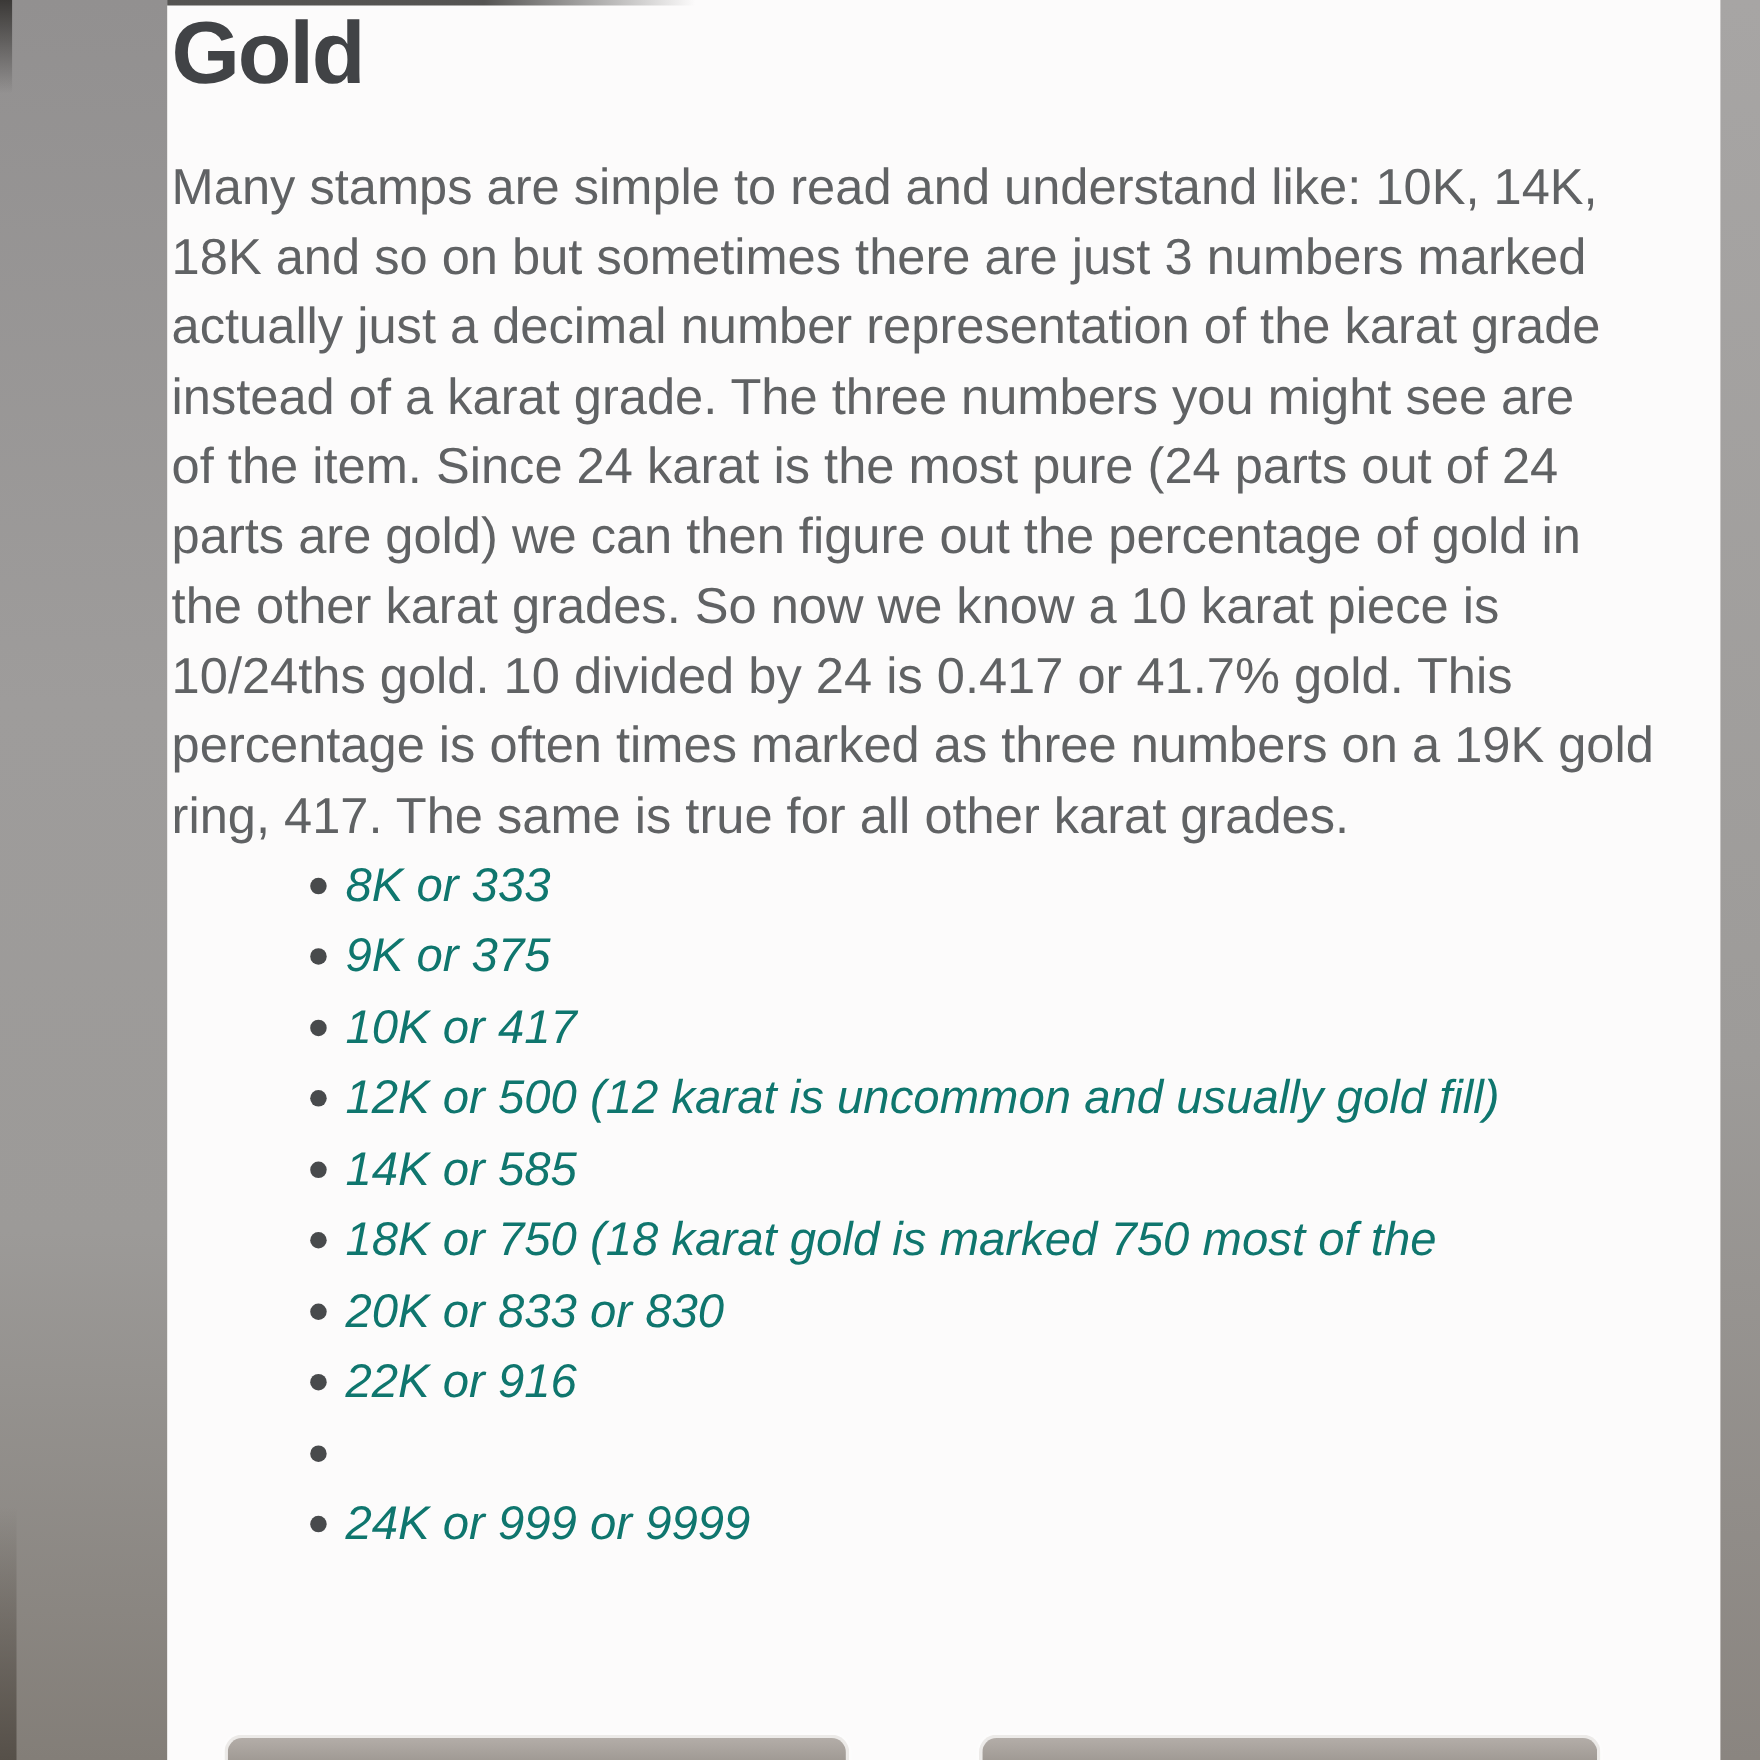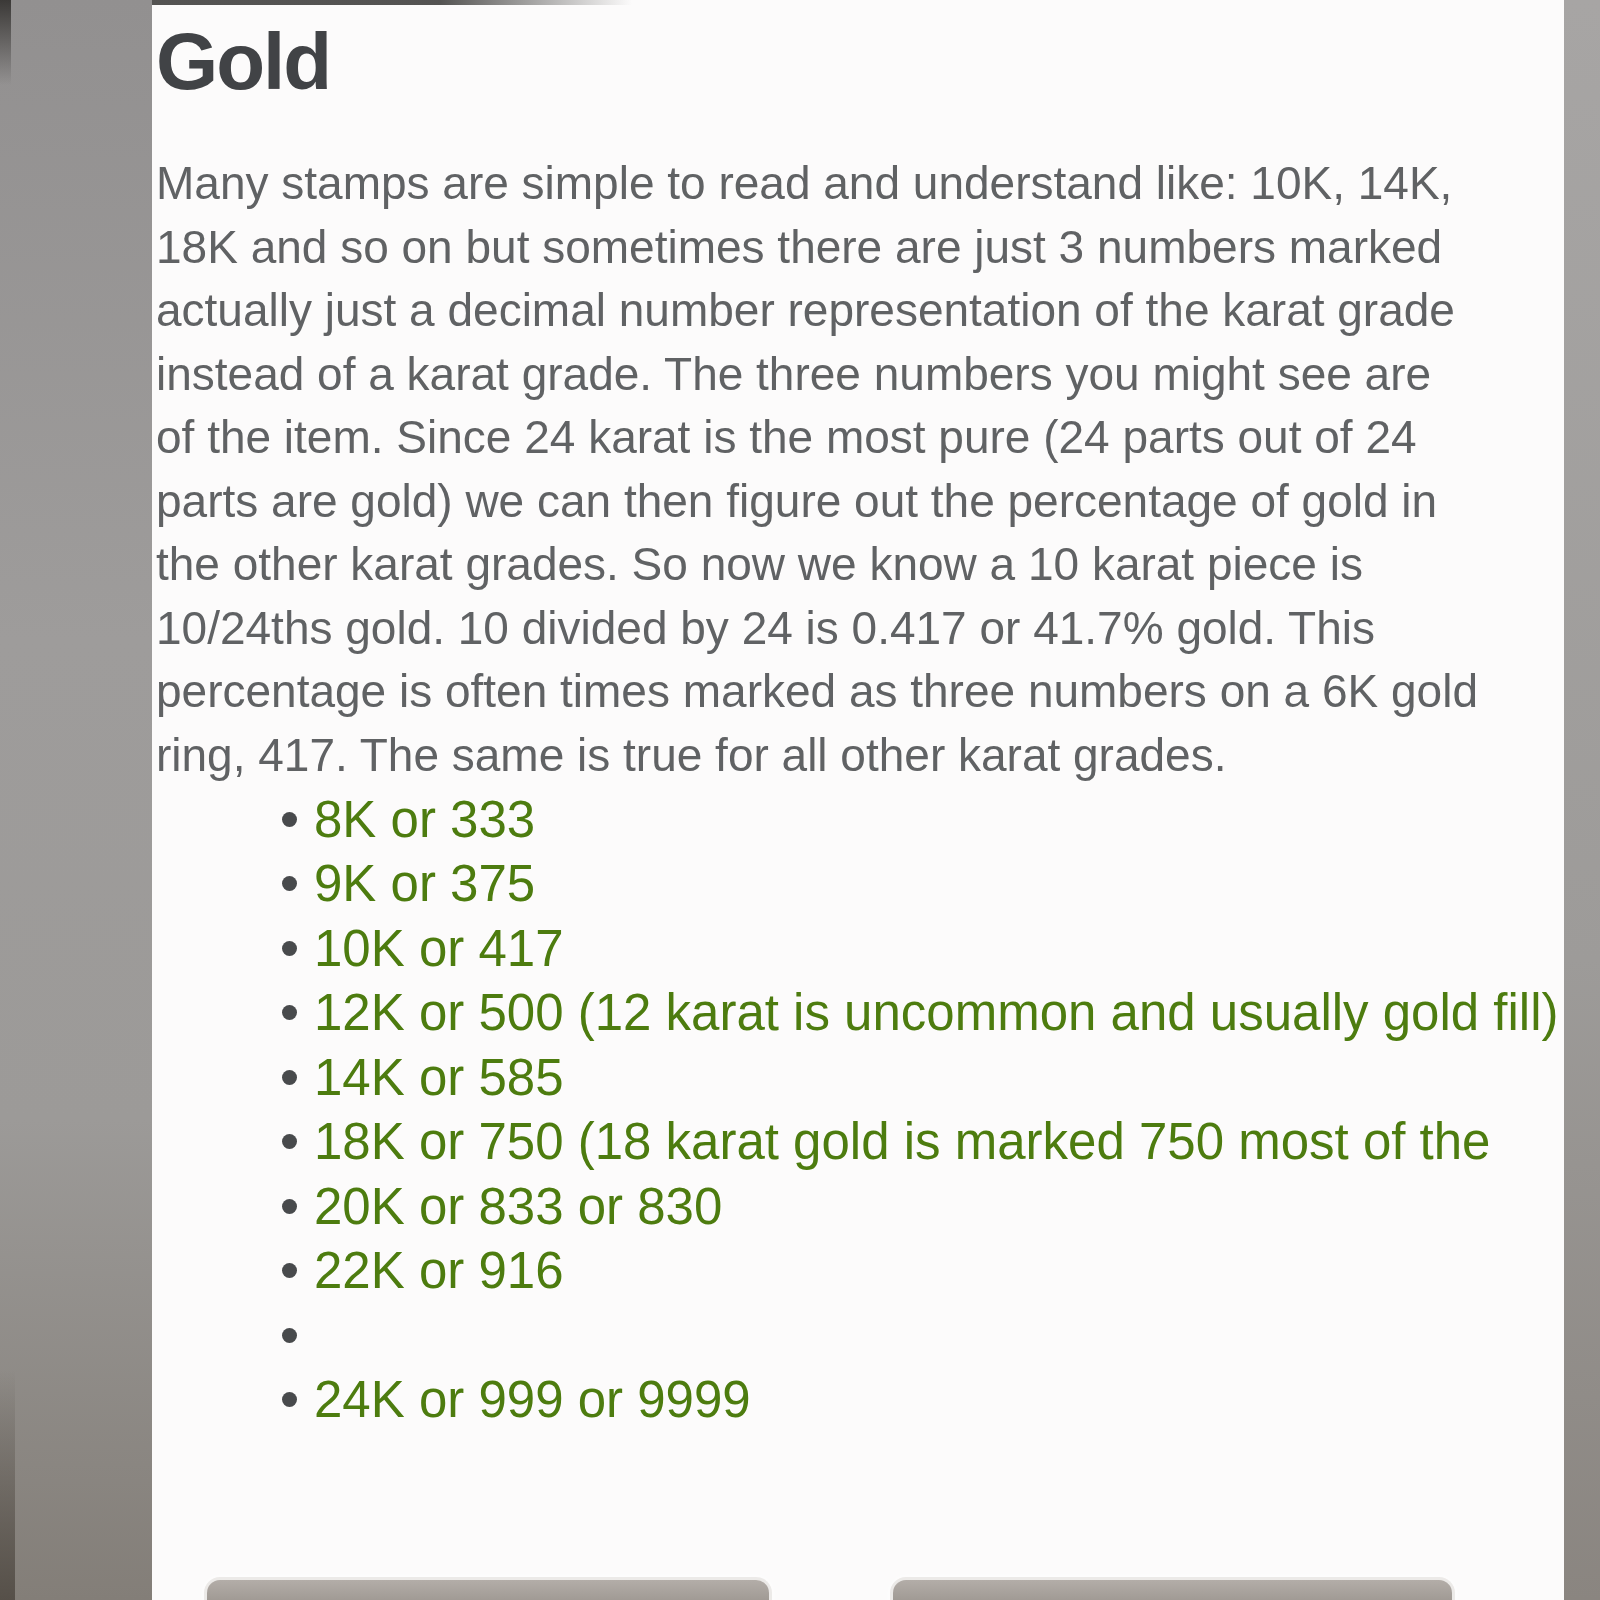--- a/index.html
+++ b/index.html
@@ -28,42 +28,42 @@
   }
   .page {
     position: absolute; left: 152px; top: 0; width: 1412px; height: 1600px;
     background: #fcfbfb;
   }
   .top-smudge {
     position: absolute; left: 0; top: 0; width: 480px; height: 5px;
     background: linear-gradient(90deg, #2b2a28 60%, rgba(43,42,40,0) 100%);
     opacity: 0.8;
   }
-  .content { padding: 20px 6px 0 4px; }
+  .content { padding: 6px 6px 0 4px; }
   .heading {
     font-size: 80px; font-weight: 700; line-height: 84px;
     letter-spacing: -2px; color: #414346; margin: 0;
   }
   .paragraph { margin-top: 48px; }
   .para-line {
     font-size: 46px; line-height: 63.5px; color: #606264;
     white-space: nowrap;
   }
   .karat-list { margin-top: 0; }
   .li-row {
     display: flex; align-items: center; height: 64.5px;
     padding-left: 126px;
   }
   .bullet {
     width: 15px; height: 15px; border-radius: 50%;
     background: #484a4c; margin-right: 17px; flex: 0 0 auto;
   }
   .li-row.no-bullet .bullet { visibility: hidden; }
   .li-text {
-    font-size: 51px; color: #4d7c0f; white-space: nowrap;
+    font-size: 43px; color: #0f766e; white-space: nowrap; font-style: italic;
   }
   .bottom-btn {
     position: absolute; top: 1577px; height: 26px;
     border-radius: 16px 16px 0 0;
     background: linear-gradient(180deg, #b3ada8 0%, #9b958f 100%);
     border: 3px solid #eceae8; border-bottom: none;
     box-shadow: 0 0 7px rgba(255,255,255,0.9);
     cursor: pointer;
   }
   .btn-left  { left: 204px; width: 562px; }
@@ -86,21 +86,21 @@
     <div class="paragraph">
 
     <div class="para-line">Many stamps are simple to read and understand like: 10K, 14K,</div>
         <div class="para-line">18K and so on but sometimes there are just 3 numbers marked</div>
         <div class="para-line">actually just a decimal number representation of the karat grade</div>
         <div class="para-line">instead of a karat grade. The three numbers you might see are</div>
         <div class="para-line">of the item. Since 24 karat is the most pure (24 parts out of 24</div>
         <div class="para-line">parts are gold) we can then figure out the percentage of gold in</div>
         <div class="para-line">the other karat grades. So now we know a 10 karat piece is</div>
         <div class="para-line">10/24ths gold. 10 divided by 24 is 0.417 or 41.7% gold. This</div>
-        <div class="para-line">percentage is often times marked as three numbers on a 6K gold</div>
+        <div class="para-line">percentage is often times marked as three numbers on a 19K gold</div>
         <div class="para-line">ring, 417. The same is true for all other karat grades.</div>
       </div>
 
     <div class="karat-list">
 
     <div class="li-row">
         <span class="bullet"></span>
         <span class="li-text">8K or 333</span>
       </div>
         <div class="li-row">

